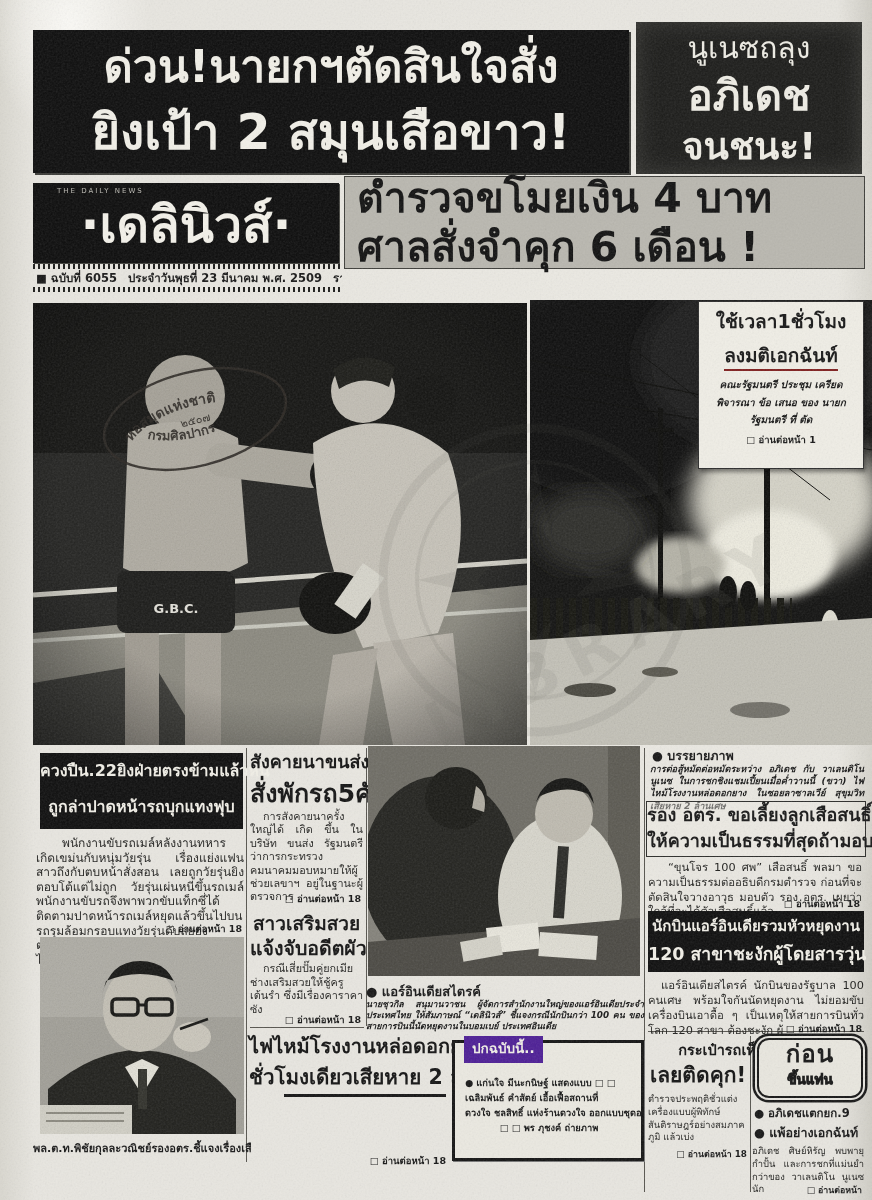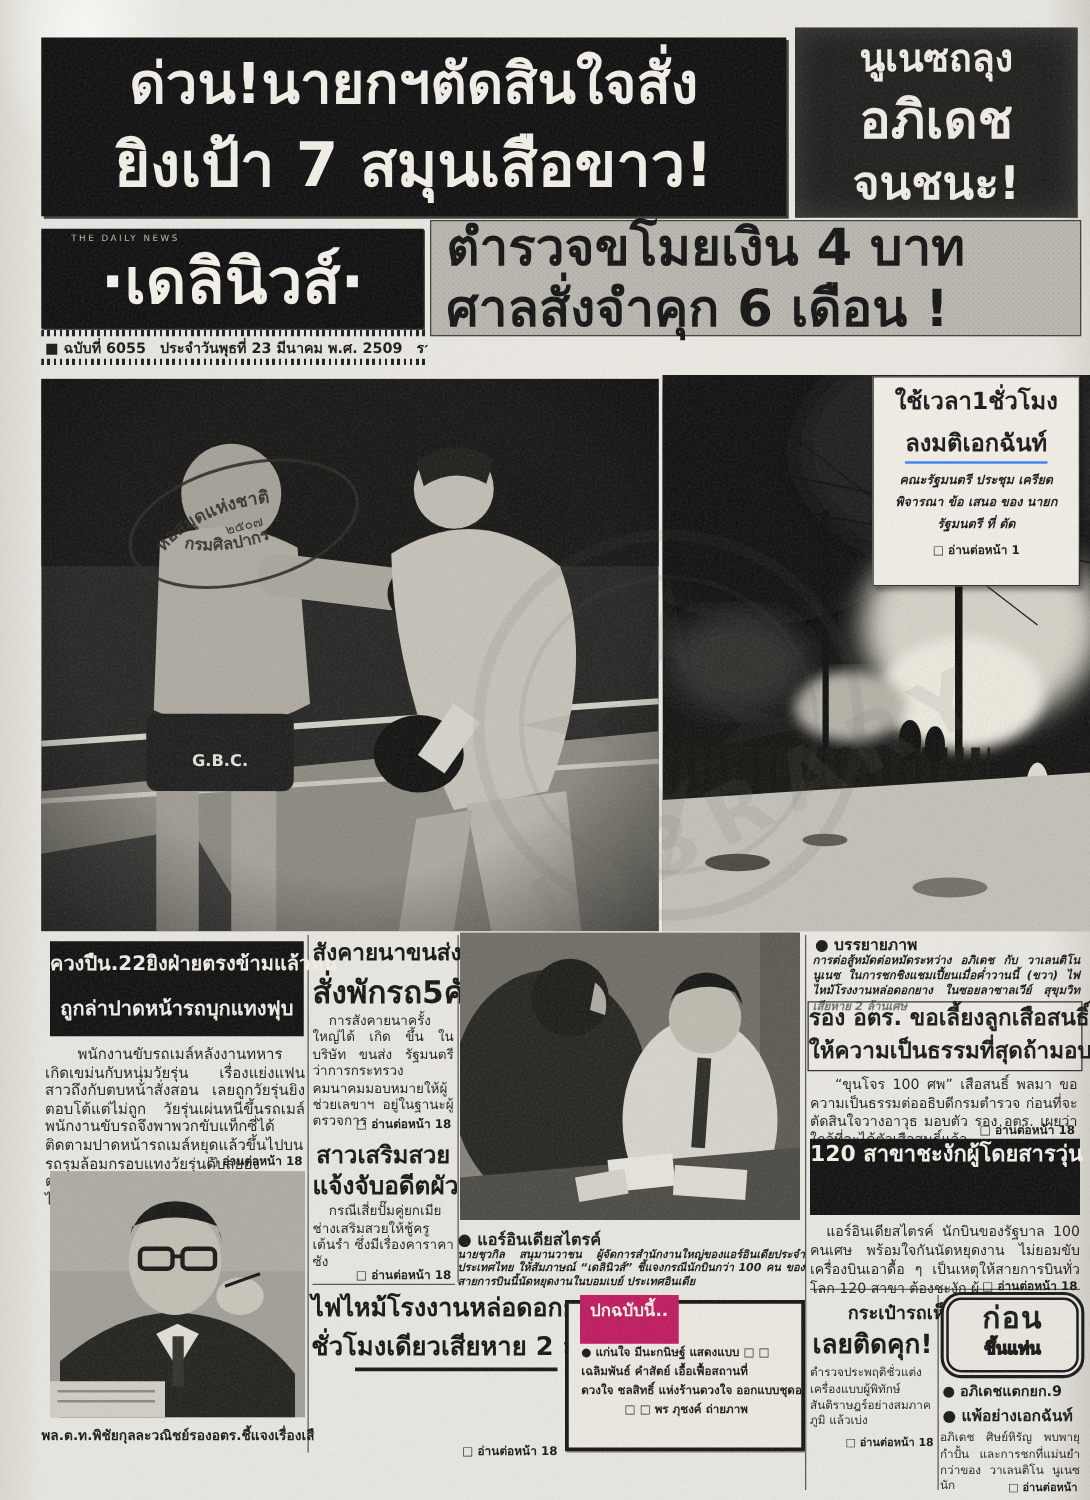--- a/index.html
+++ b/index.html
@@ -14,21 +14,21 @@
   }
   .abs{position:absolute;}
 
   
   #banner{left:33px;top:30px;width:596px;height:143px;background:#0c0c0c;color:#f2f0e8;text-align:center;box-shadow:2px 2px 0 #3a3a36;}
   #banner .l1{font-size:45px;font-weight:700;line-height:66px;margin-top:4px;letter-spacing:0;}
   #banner .l2{font-size:49px;font-weight:800;line-height:66px;}
 
   
   #kobox{left:636px;top:22px;width:226px;height:152px;background:#1b1b19;color:#efede5;text-align:center;box-shadow:inset 0 0 25px #3c3c38;}
-  #kobox .k1{font-size:30px;font-weight:700;line-height:45px;margin-top:3px;}
+  #kobox .k1{font-size:30px;font-weight:400;line-height:45px;margin-top:3px;}
   #kobox .k2{font-size:42px;font-weight:800;line-height:52px;}
   #kobox .k3{font-size:37px;font-weight:800;line-height:50px;}
 
   
   #masthead{left:33px;top:183px;width:306px;height:80px;background:#0b0b0b;color:#f4f2ea;box-shadow:1px 1px 0 #44443f;}
   #tagline{position:absolute;left:24px;top:4px;font-size:7px;letter-spacing:2px;color:#d8d6ce;opacity:.85;}
   #mast-title{position:absolute;left:0;right:0;top:6px;text-align:center;font-size:50px;font-weight:800;line-height:72px;white-space:nowrap;}
   .hatch{left:33px;width:310px;height:5px;background:repeating-linear-gradient(90deg,#1a1a18 0 2px,rgba(0,0,0,0) 2px 5px);}
   #hatch1{top:264px;} #hatch2{top:287px;}
   #dateline{left:36px;top:269px;width:306px;font-size:11.5px;font-weight:700;white-space:nowrap;overflow:hidden;}
@@ -44,21 +44,21 @@
   
   #boxing-photo{left:33px;top:303px;width:494px;height:442px;}
   #fire-photo{left:530px;top:300px;width:342px;height:445px;}
   #interview-photo{left:368px;top:746px;width:272px;height:230px;}
   #portrait-photo{left:40px;top:937px;width:204px;height:197px;}
   svg{display:block;}
 
   
   #cabinet{left:698px;top:301px;width:164px;height:166px;background:#f0eee6;border:1px solid #2a2a2a;text-align:center;box-shadow:2px 3px 4px rgba(0,0,0,.45);}
   #cabinet .h{font-size:19px;font-weight:800;line-height:29px;margin-top:5px;white-space:nowrap;}
-  #cabinet .h2{border-bottom:2px solid #3b82f6;display:inline-block;line-height:27px;}
+  #cabinet .h2{border-bottom:2px solid #7f1d1d;display:inline-block;line-height:27px;}
   #cabinet .b{font-size:10px;font-style:italic;font-weight:600;line-height:17.5px;padding:5px 8px 0;text-align:center;}
   #cabinet .m{font-size:9.5px;font-weight:700;margin-top:3px;}
 
   
   .vrule{position:absolute;width:1px;background:#55534d;}
   #vr1{left:246px;top:748px;height:414px;}
   #vr2{left:366px;top:748px;height:278px;}
   #vr3{left:644px;top:748px;height:444px;}
   #vr4{left:750px;top:1036px;height:156px;}
   .hrule{position:absolute;height:1px;background:#55534d;}
@@ -90,21 +90,21 @@
   
   #aircapt{left:366px;top:981px;font-size:13px;font-weight:800;}
   #aircapb{left:366px;top:999px;width:278px;font-size:8.8px;line-height:10.8px;font-style:italic;font-weight:600;text-align:justify;}
   #fireh1{left:249px;top:1030px;font-size:20px;white-space:nowrap;}
   #fireh2{left:249px;top:1060px;font-size:20.5px;white-space:nowrap;}
   #fireu{left:284px;top:1094px;width:162px;height:2.5px;background:#141414;}
   #firebody{left:250px;top:1102px;width:198px;font-size:11.3px;line-height:16px;text-indent:16px;}
   #firemore{left:250px;top:1153px;width:196px;}
 
   #credits{left:452px;top:1040px;width:186px;height:115px;border:3px solid #121212;background:#ebe9e1;box-shadow:1px 1px 0 #777;}
-  #credlabel{position:absolute;left:9px;top:-7px;background:#be185d;color:#f1efe7;font-size:13.5px;font-weight:800;padding:1px 8px 16px;}
+  #credlabel{position:absolute;left:9px;top:-7px;background:#4c1d95;color:#f1efe7;font-size:13.5px;font-weight:800;padding:1px 8px 4px;}
   #credits .cl{font-size:9.3px;font-weight:600;line-height:15px;padding:0 8px 0 10px;white-space:nowrap;overflow:hidden;}
   #credits .cl.first{margin-top:32px;}
   #credits .cl.last{text-align:center;}
 
   
   #notet{left:652px;top:746px;font-size:12.5px;font-weight:800;}
   #noteb{left:650px;top:763px;width:214px;font-size:9.2px;line-height:12.2px;font-style:italic;font-weight:600;text-align:justify;}
   #tigerbox{left:646px;top:801px;width:218px;height:54px;border:1.5px solid #2a2a28;text-align:center;background:rgba(240,238,230,.4);}
   #tigerbox div{font-size:18px;font-weight:800;line-height:26px;white-space:nowrap;}
   #tigerbody{left:648px;top:861px;width:214px;font-size:11.3px;line-height:14.8px;text-indent:20px;}
@@ -133,21 +133,21 @@
   #watermark{left:320px;top:390px;width:460px;height:430px;pointer-events:none;}
   #grain{left:0;top:0;width:872px;height:1200px;pointer-events:none;opacity:.14;}
 </style>
 </head>
 <body>
 
 <div id="page">
 
   <div id="banner" class="abs">
     <div class="l1">ด่วน!นายกฯตัดสินใจสั่ง</div>
-    <div class="l2">ยิงเป้า 7 สมุนเสือขาว!</div>
+    <div class="l2">ยิงเป้า 2 สมุนเสือขาว!</div>
   </div>
 
   <div id="kobox" class="abs">
     <div class="k1">นูเนซถลุง</div>
     <div class="k2">อภิเดช</div>
     <div class="k3">จนชนะ!</div>
   </div>
 
   <div id="masthead" class="abs">
     <div id="tagline">THE DAILY NEWS</div>
@@ -370,20 +370,21 @@
   <div id="noteb" class="abs">การต่อสู้หมัดต่อหมัดระหว่าง อภิเดช กับ วาเลนติโน นูเนซ ในการชกชิงแชมเปี้ยนเมื่อค่ำวานนี้ (ขวา) ไฟไหม้โรงงานหล่อดอกยาง ในซอยลาซาลเวีย์ สุขุมวิท เสียหาย 2 ล้านเศษ</div>
 
   <div id="tigerbox" class="abs">
     <div>รอง อตร. ขอเลี้ยงลูกเสือสนธิ์</div>
     <div>ให้ความเป็นธรรมที่สุดถ้ามอบตัว</div>
   </div>
   <div id="tigerbody" class="abs body-text">“ขุนโจร 100 ศพ” เสือสนธิ์ พลมา ขอความเป็นธรรมต่ออธิบดีกรมตำรวจ ก่อนที่จะตัดสินใจวางอาวุธ มอบตัว รอง อตร. เผยว่า ใกล้ที่จะได้ตัวเสือสนธิ์แล้ว</div>
   <div id="tigermore" class="abs readmore">□ อ่านต่อหน้า 18</div>
 
   <div id="pilotbox" class="abs">
+    <div class="p1">นักบินแอร์อินเดียรวมหัวหยุดงาน</div>
     <div class="p2">120 สาขาชะงักผู้โดยสารวุ่น</div>
   </div>
   <div id="pilotbody" class="abs body-text">แอร์อินเดียสไตรค์ นักบินของรัฐบาล 100 คนเศษ พร้อมใจกันนัดหยุดงาน ไม่ยอมขับเครื่องบินเอาดื้อ ๆ เป็นเหตุให้สายการบินทั่วโลก 120 สาขา ต้องชะงัก ผู้</div>
   <div id="pilotmore" class="abs readmore">□ อ่านต่อหน้า 18</div>
 
   <div id="condh1" class="abs headline">กระเป๋ารถเห็น</div>
   <div id="condh2" class="abs headline">เลยติดคุก!</div>
   <div id="condbody" class="abs body-text">ตำรวจประพฤติชั่วแต่งเครื่องแบบผู้พิทักษ์สันติราษฎร์อย่างสมภาคภูมิ แล้วเบ่ง</div>
   <div id="condmore" class="abs readmore">□ อ่านต่อหน้า 18</div>
 

